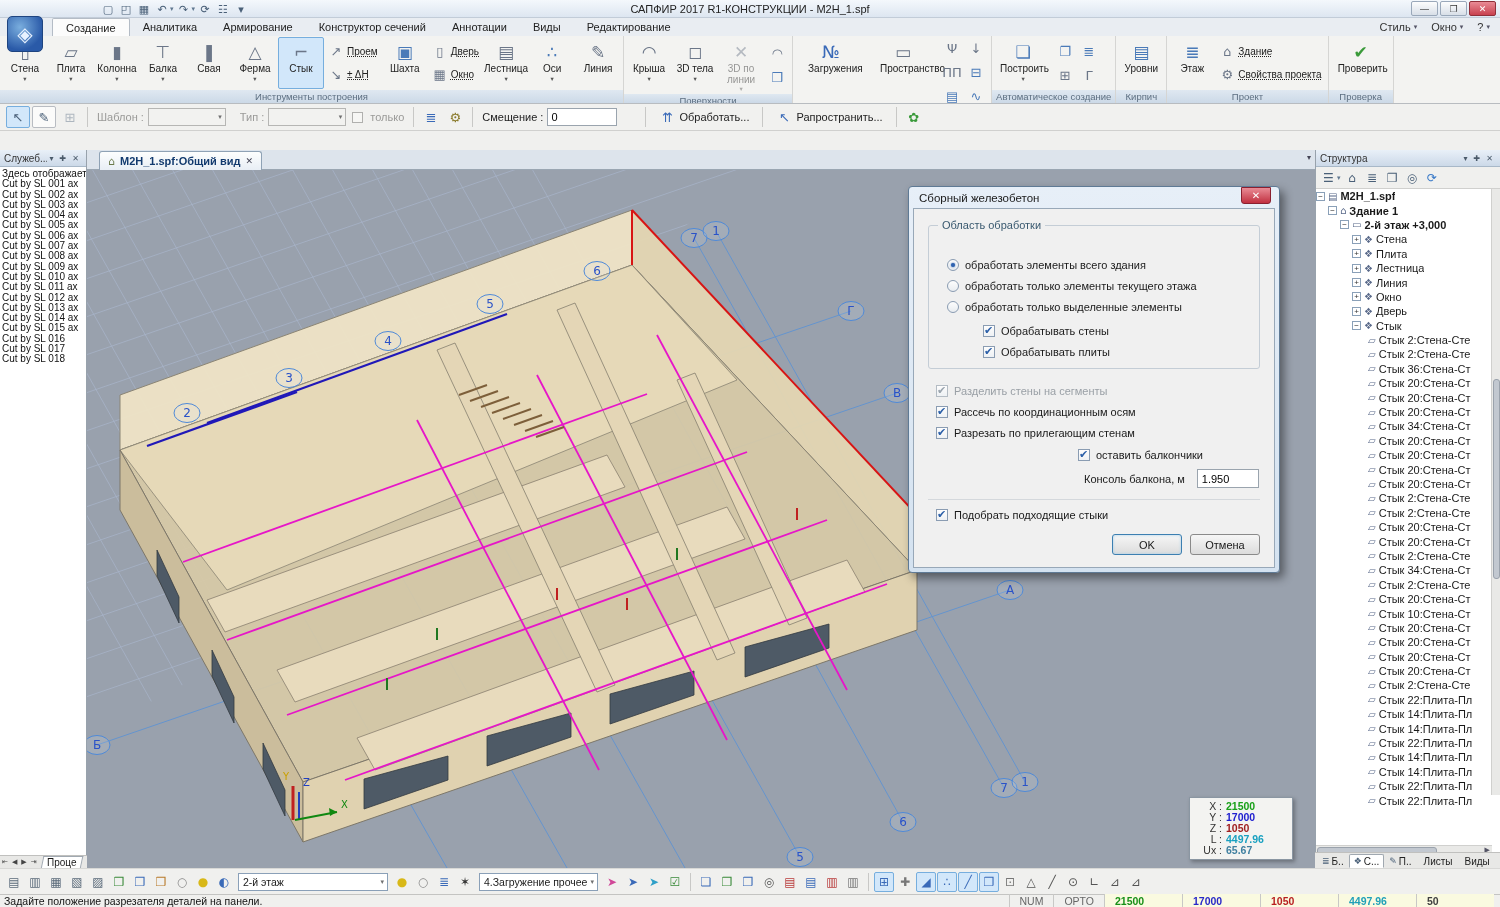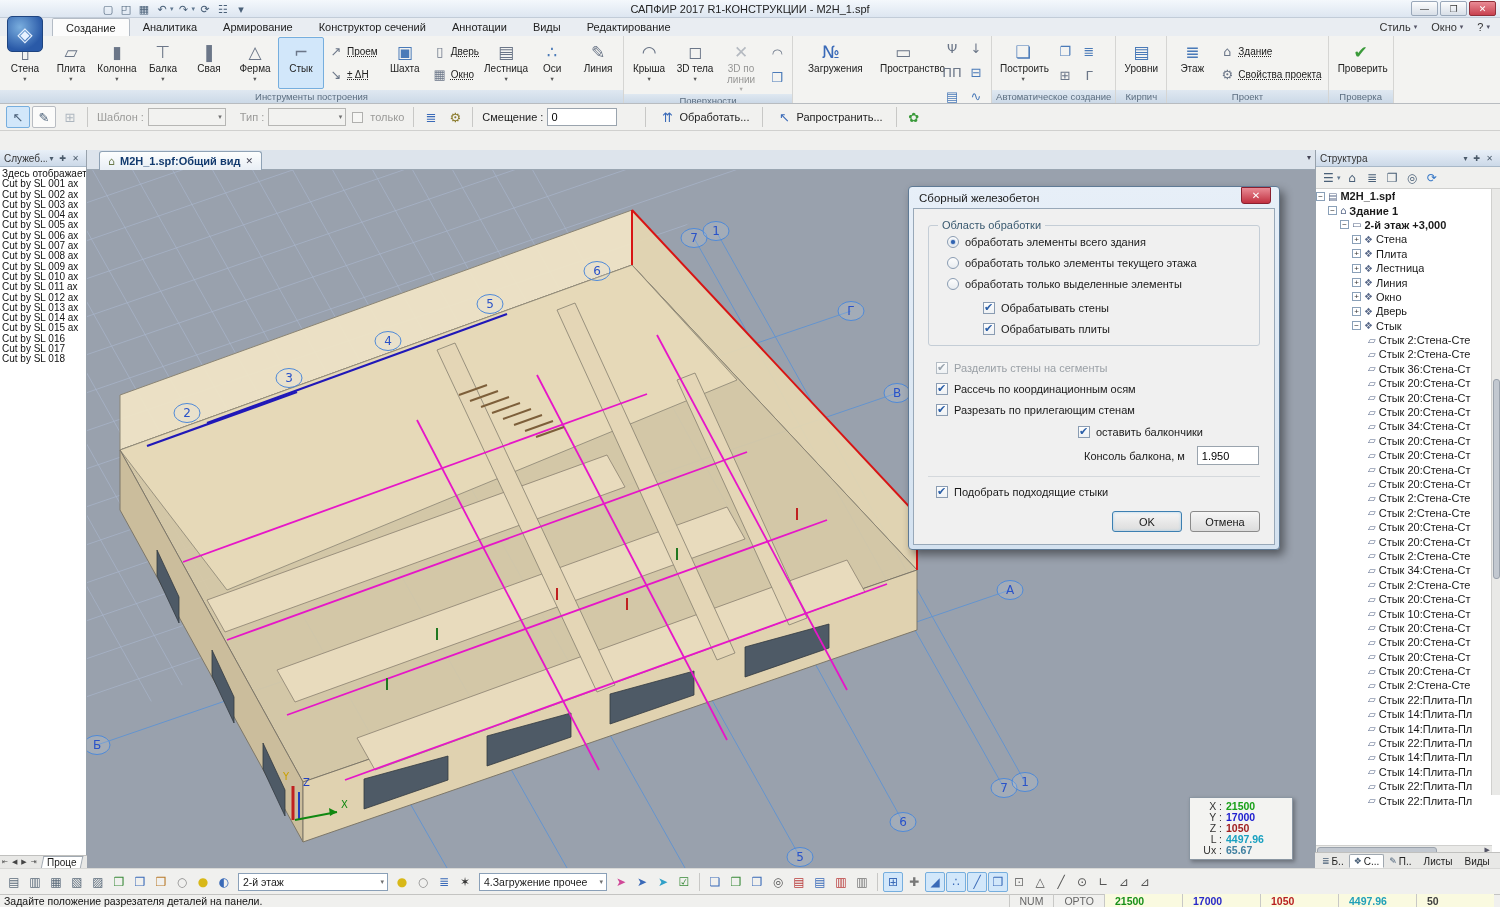--- a/index.html
+++ b/index.html
@@ -160,21 +160,21 @@
   .scell.val { background:#fafae0; min-width:78px; }
 
   
   #dialog { position:absolute; left:908px; top:186px; width:372px; z-index:50;
     background:linear-gradient(#e7eff8,#d4e2f0); border:1px solid #5f7a95; border-radius:4px;
     box-shadow:4px 5px 10px rgba(0,0,0,.45); padding:0 4px 4px 4px; }
   #dlgtitle { height:21px; display:flex; align-items:center; padding-left:6px; font-size:11.5px; color:#1a1a1a; }
   #dlgclose { position:absolute; right:8px; top:0px; width:30px; height:17px; background:linear-gradient(#e98b95,#c13040);
     border:1px solid #8a2030; border-radius:0 0 3px 3px; color:#fff; font-size:10px; display:flex; align-items:center; justify-content:center; }
   #dlgbody { background:#f0f0f0; border:1px solid #98a8b8; padding:10px 14px 12px 14px; }
-  .gbox { border:1px solid #c4cdd6; border-radius:3px; padding:1px 10px 10px 10px; position:relative; margin-top:6px; }
+  .gbox { border:1px solid #c4cdd6; border-radius:3px; padding:24px 10px 10px 10px; position:relative; margin-top:6px; }
   .gboxlbl { position:absolute; top:-7px; left:9px; background:#f0f0f0; padding:0 4px; font-size:11px; color:#39596f; }
   .drow { display:flex; align-items:center; margin-top:9px; }
   .rb { width:12px; height:12px; border:1px solid #8a9cb2; border-radius:50%; background:linear-gradient(#fdfdfd,#e8ecf0); margin:0 6px 0 8px; position:relative; flex:none; }
   .rb.checked::after { content:""; position:absolute; left:3px; top:3px; width:4px; height:4px; border-radius:50%;
     background:#2f62b0; box-shadow:0 0 2px #2f62b0; }
   .cb { width:12px; height:12px; border:1px solid #8a9cb2; background:linear-gradient(#fdfdfd,#eef1f4); margin-right:6px; position:relative; flex:none; }
   .cb.checked::after { content:"✔"; position:absolute; left:0px; top:-2px; font-size:11px; color:#2b5fa8; font-family:"DejaVu Sans",sans-serif; }
   .cb.disabled { border-color:#b4bcc4; }
   .cb.disabled::after { color:#9aa4ae; }
   .dlbl { font-size:11px; color:#1a1a1a; }
@@ -1108,21 +1108,21 @@
         <span class="sp"></span>
         <span class="ccaret ico">▾</span>
     </span>
     <span class="bgrp">
 
     <span class="bicn" style="color: rgb(216, 184, 24);">●</span>
         <span class="bicn" style="color: rgb(136, 136, 136);">○</span>
         <span class="bicn" style="color: rgb(58, 106, 184);">≣</span>
         <span class="bicn" style="color: rgb(51, 51, 51);">✶</span>
       </span>
-    <span class="bcombo" style="width:128px">
+    <span class="bcombo" style="width:119px">
       <span>4.Загружение прочее</span>
         <span class="sp"></span>
         <span class="ccaret ico">▾</span>
     </span>
     <span class="bgrp">
 
     <span class="bicn" style="color: rgb(208, 72, 152);">➤</span>
         <span class="bicn" style="color: rgb(58, 106, 184);">➤</span>
         <span class="bicn" style="color: rgb(48, 160, 200);">➤</span>
         <span class="bicn" style="color: rgb(58, 138, 58);">☑</span>

